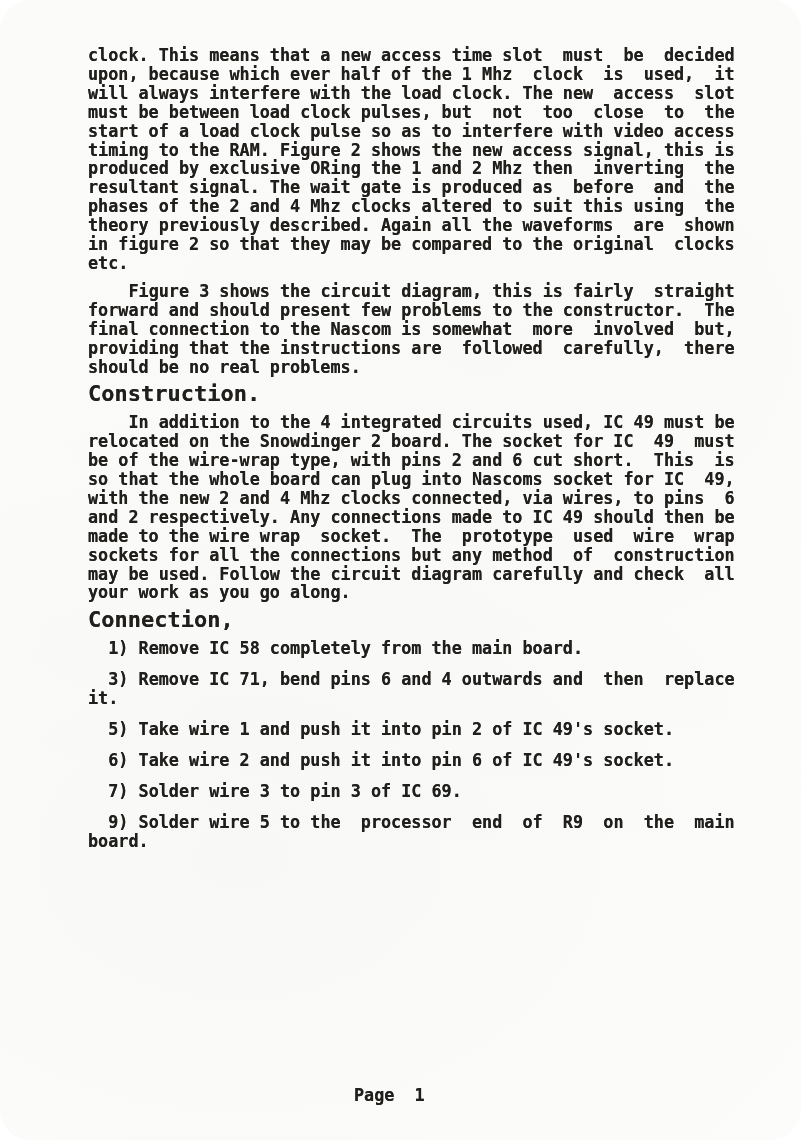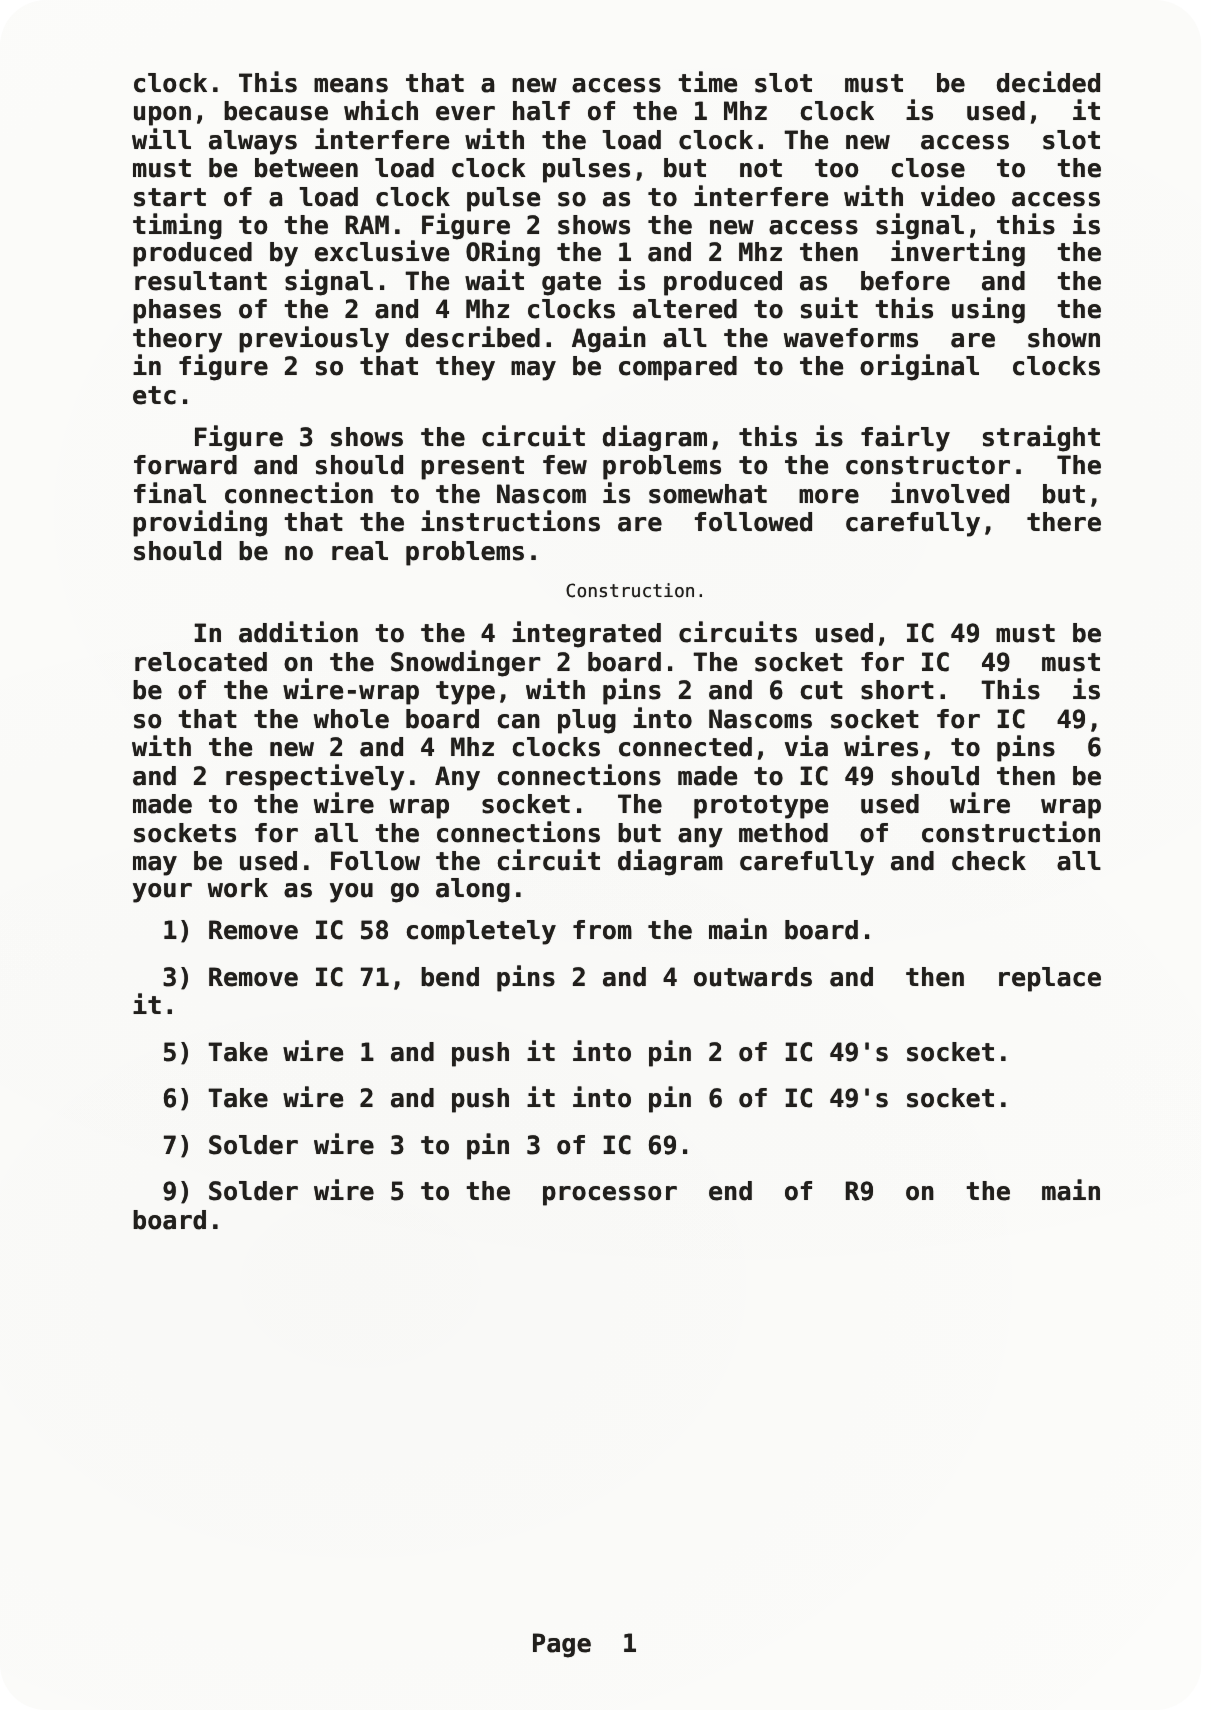--- a/index.html
+++ b/index.html
@@ -31,24 +31,23 @@
   .block {
     margin: 0 0 9px 0;
     padding: 0;
     white-space: pre-wrap;
     font-size: 16.8px;
     line-height: 18.9px;
     letter-spacing: 0;
     text-shadow: 0 0 0.6px rgba(33,31,28,0.8);
   }
   .heading {
-    font-size: 12px;
-    font-weight: 400;
+    font-size: 22px;
+    font-weight: 700;
     margin: 0 0 9px 0;
-    text-align: center;
   }
   .steps {
     list-style: none;
     margin: 0;
     padding: 0;
   }
   .step {
     margin-bottom: 12px;
   }
   .oblique {
@@ -94,25 +93,26 @@
 relocated on the Snowdinger 2 board. The socket for IC  49  must
 be of the wire-wrap type, with pins 2 and 6 cut short.  This  is
 so that the whole board can plug into Nascoms socket for IC  49,
 with the new 2 and 4 Mhz clocks connected, via wires, to pins  6
 and 2 respectively. Any connections made to IC 49 should then be
 made to the wire wrap  socket.  The  prototype  used  wire  wrap
 sockets for all the connections but any method  of  construction
 may be used. Follow the circuit diagram carefully and check  all
 your work as you go along.</p>
 
+    <h2 class="block heading">Connection,</h2>
 
 
     <ol class="steps">
       <li class="block step">  1) Remove IC 58 completely from the main board.</li>
-      <li class="block step oblique">  3) Remove IC 71, bend pins 2 and 4 outwards and  then  replace
+      <li class="block step oblique">  3) Remove IC 71, bend pins 6 and 4 outwards and  then  replace
 it.</li>
       <li class="block step">  5) Take wire 1 and push it into pin 2 of IC 49's socket.</li>
       <li class="block step">  6) Take wire 2 and push it into pin 6 of IC 49's socket.</li>
       <li class="block step">  7) Solder wire 3 to pin 3 of IC 69.</li>
       <li class="block step">  9) Solder wire 5 to the  processor  end  of  R9  on  the  main
 board.</li>
     </ol>
 
   </div>
 

